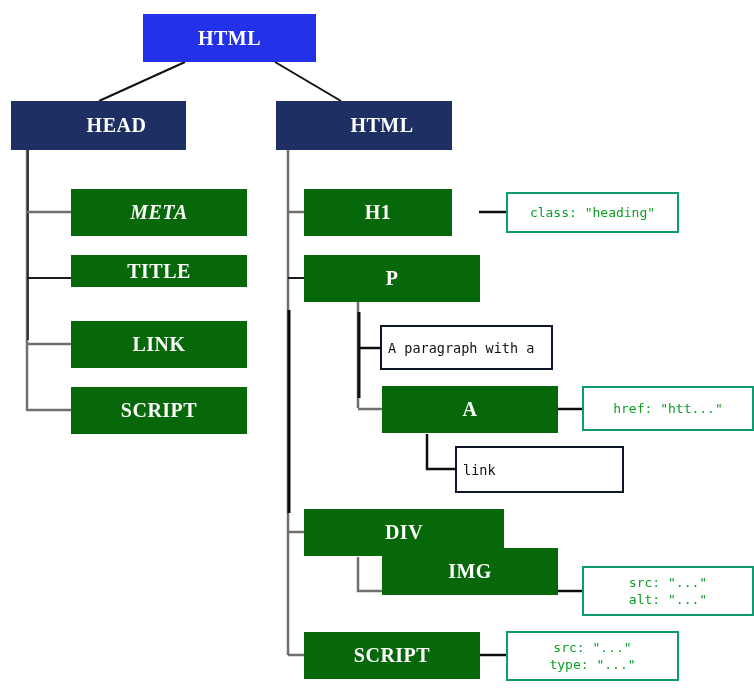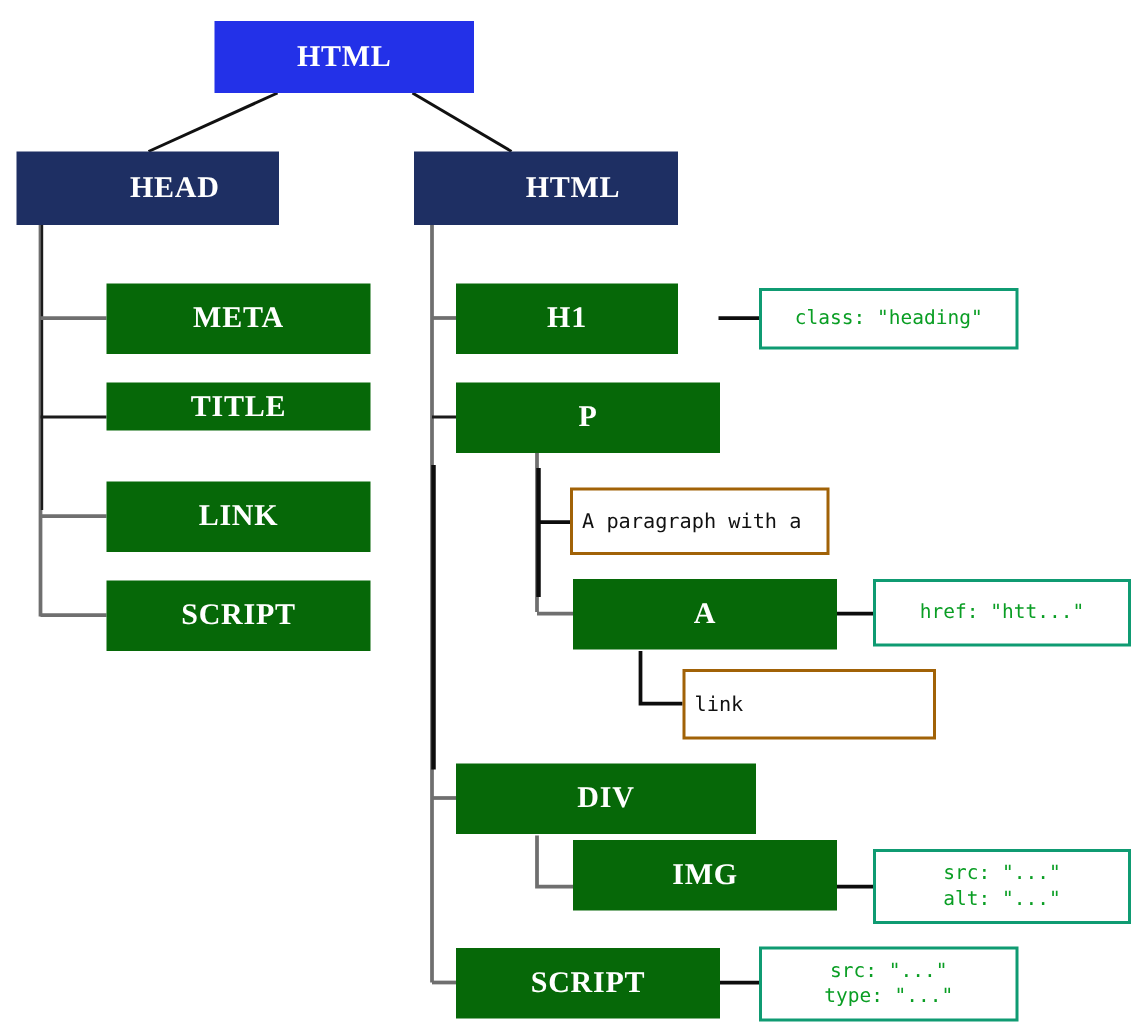--- a/index.html
+++ b/index.html
@@ -52,21 +52,21 @@
     flex-direction: column;
     align-items: center;
     justify-content: center;
     white-space: pre;
     z-index: 3;
   }
   .attrbox .line { display: block; }
   .textbox {
     position: absolute;
     box-sizing: border-box;
-    border: 2px solid #a16207;
+    border: 2px solid #0f172a;
     background: #ffffff;
     color: #111111;
     font-family: "DejaVu Sans Mono", monospace;
     font-size: 13.5px;
     display: flex;
     align-items: center;
     justify-content: flex-start;
     padding-left: 6px;
     white-space: nowrap;
     overflow: hidden;
@@ -117,37 +117,37 @@
 
     <path d="M 479 655 L 508 655" stroke="#0d0d0d" stroke-width="2.5" fill="none"></path>
   </svg>
 
   <div class="node root" style="left:143px; top:14px; width:173px; height:48px;">HTML</div>
 
   <div class="node section" style="left:11px; top:101px; width:175px; height:49px;">HEAD</div>
 
   <div class="node section" style="left:276px; top:101px; width:176px; height:49px;">HTML</div>
 
-  <div class="node element" style="left:71px; top:189px; width:176px; height:47px;">META</div>
+  <div class="node element" style="left:71px; top:189px; width:176px; height:47px;font-style:italic;">META</div>
 
   <div class="node element" style="left:71px; top:255px; width:176px; height:32px;">TITLE</div>
 
   <div class="node element" style="left:71px; top:321px; width:176px; height:47px;">LINK</div>
 
   <div class="node element" style="left:71px; top:387px; width:176px; height:47px;">SCRIPT</div>
 
   <div class="node element" style="left:304px; top:189px; width:148px; height:47px;">H1</div>
 
   <div class="node element" style="left:304px; top:255px; width:176px; height:47px;">P</div>
 
   <div class="node element" style="left:382px; top:386px; width:176px; height:47px;">A</div>
 
   <div class="node element" style="left:304px; top:509px; width:200px; height:47px;">DIV</div>
 
-  <div class="node element" style="left:382px; top:560px; width:176px; height:47px;">IMG</div>
+  <div class="node element" style="left:382px; top:548px; width:176px; height:47px;">IMG</div>
 
   <div class="node element" style="left:304px; top:632px; width:176px; height:47px;">SCRIPT</div>
 
   <div class="attrbox" style="left:506px; top:192px; width:173px; height:41px;">
     <span class="line">class: "heading"</span>
   </div>
 
   <div class="attrbox" style="left:582px; top:386px; width:172px; height:45px;">
     <span class="line">href: "htt..."</span>
   </div>

